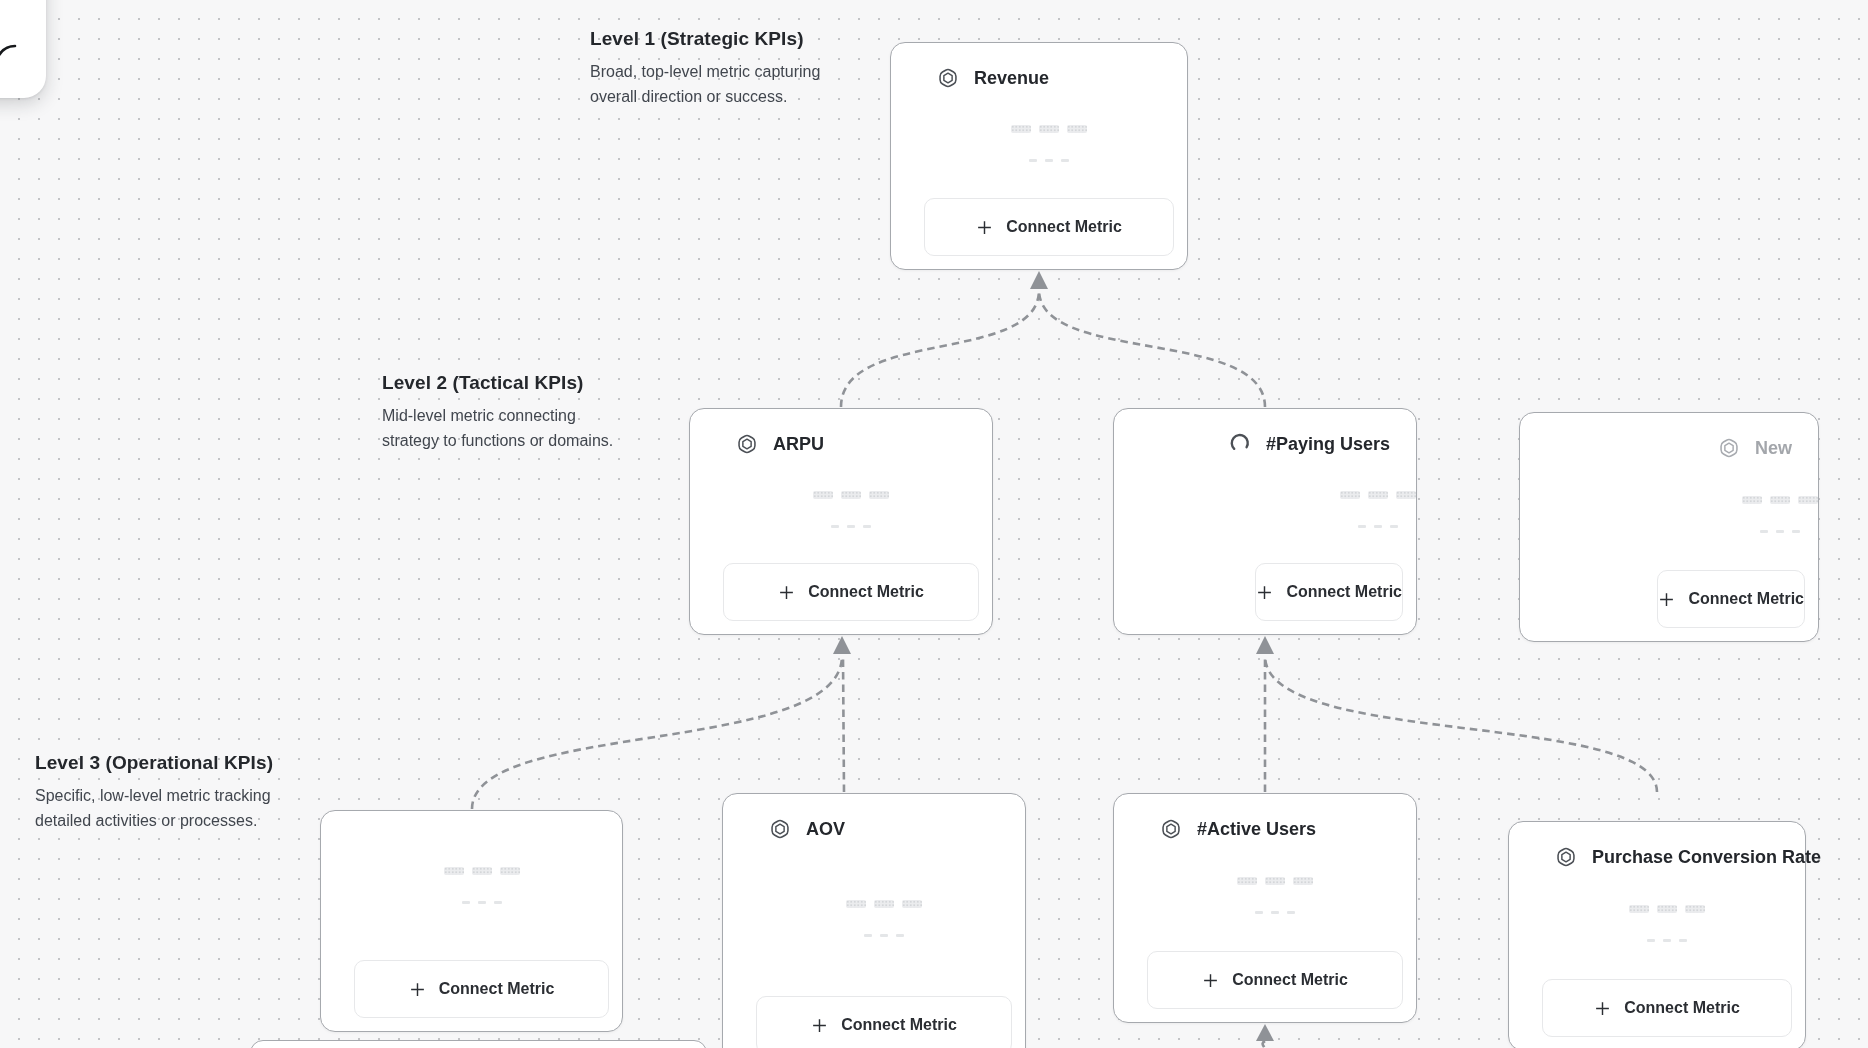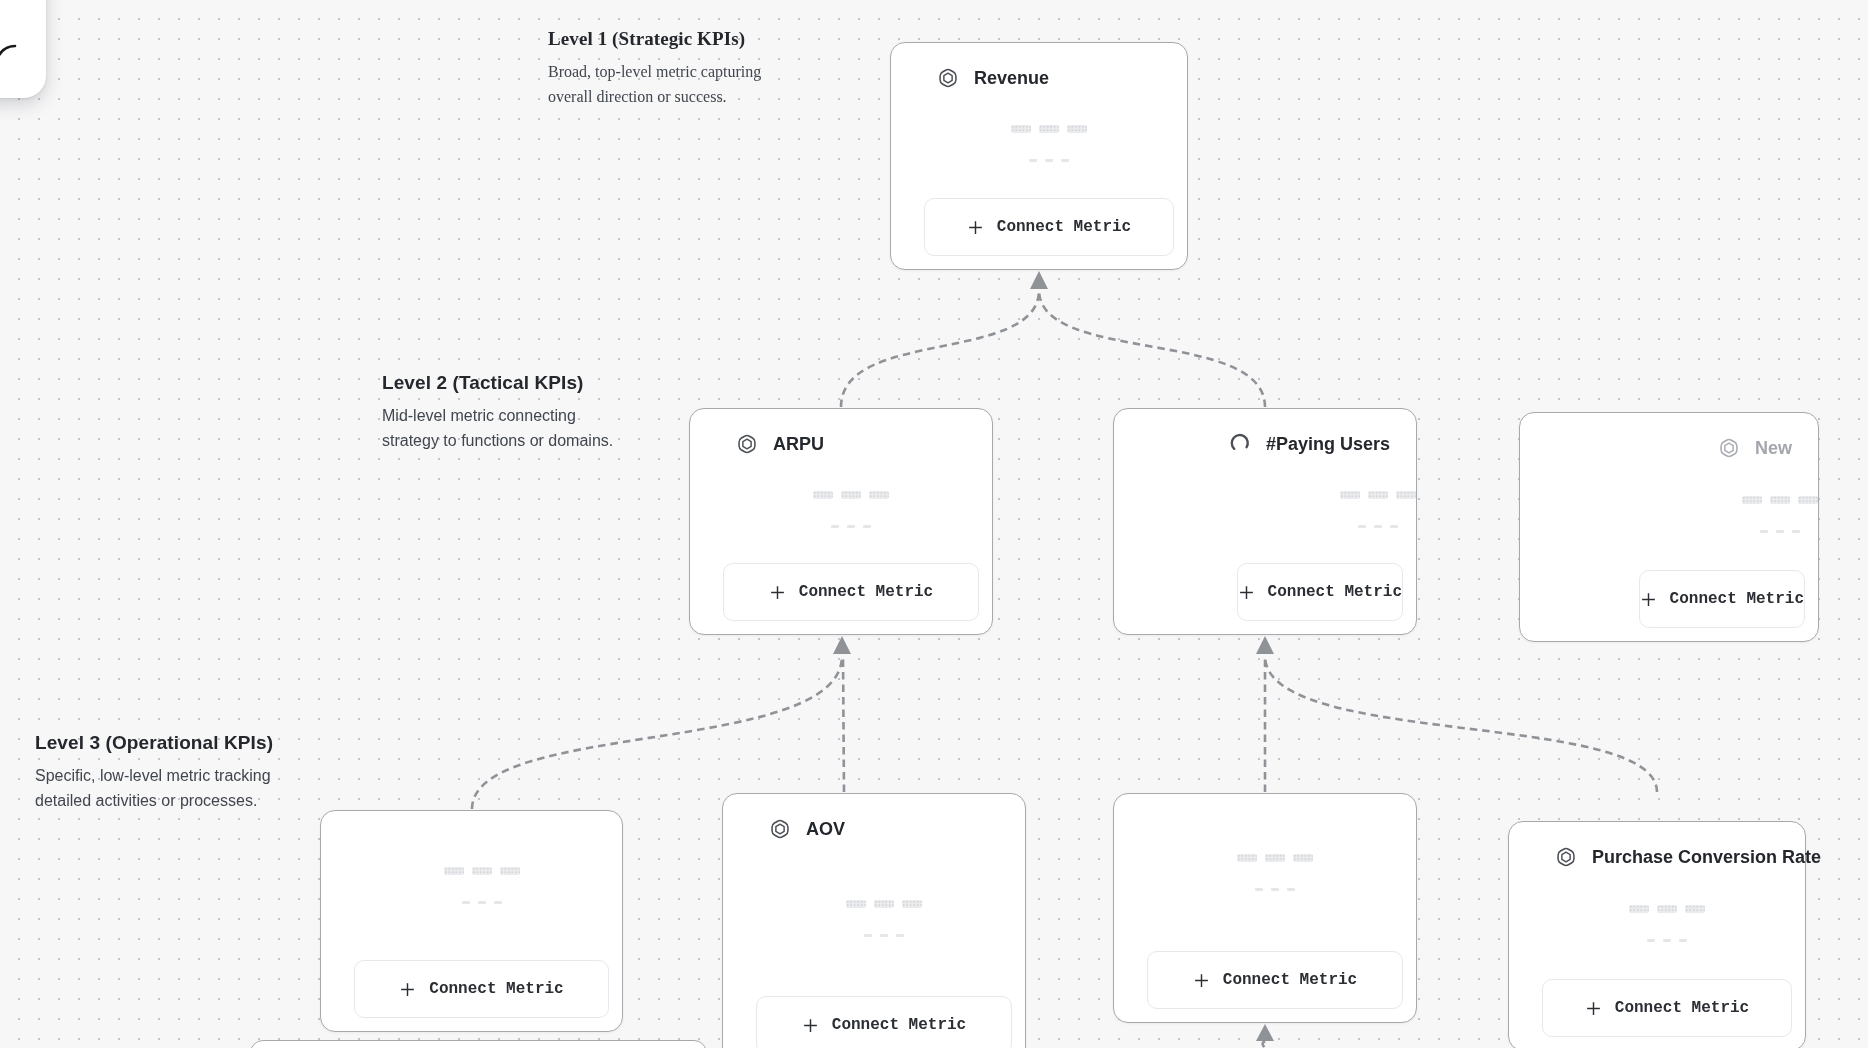--- a/index.html
+++ b/index.html
@@ -41,21 +41,21 @@
     background-color:#ebecee;
     background-image:radial-gradient(circle,#d4d6d9 .9px,transparent 1px);
     background-size:3.5px 3.5px;
   }
   .sk-row.small i{width:8px;height:3px;background-image:none;background-color:#e4e6e8;border-radius:1px;}
 
   .connect-btn{
     margin:0 13px 13px 13px;height:58px;flex:0 0 auto;
     background:#ffffff;border:1px solid #e7e8ea;border-radius:10px;
     display:flex;align-items:center;justify-content:center;gap:13px;
-    font-family:Liberation Mono, monospace;font-size:16px;font-weight:700;color:#2b2e33;cursor:pointer;padding:0;
+    font-family:Liberation Sans, sans-serif;font-size:16px;font-weight:700;color:#2b2e33;cursor:pointer;padding:0;
   }
   .plus-icon{width:17px;height:17px;display:block;}
   .plus-icon path{stroke:#2b2e33;stroke-width:1.7;fill:none;}
 
   
   .partial-card{
     position:absolute;z-index:3;box-sizing:border-box;background:#fff;
     border:1.4px solid #a6a9ae;border-radius:13px;
   }
 
@@ -80,31 +80,31 @@
   <path class="arrowhead" d="M 842 636 L 833 654 L 851 654 Z"></path>
 
   <path class="edge" d="M 1265 792 L 1265 656"></path>
   <path class="edge" d="M 1657 792 C 1657 710 1265 748 1265 656"></path>
   <path class="arrowhead" d="M 1265 636 L 1256 654 L 1274 654 Z"></path>
 
   <path class="edge" d="M 1265 1041 C 1258 1045 1269 1047 1263 1053"></path>
   <path class="arrowhead" d="M 1265 1024 L 1256 1041 L 1274 1041 Z"></path>
 </svg>
 
-<div class="level" style="left:548px;top:28px;font-family:Liberation Serif, serif;">
+<div class="level" style="left:590px;top:28px;">
   <div class="level-title">Level 1 (Strategic KPIs)</div>
   <div class="level-desc">Broad, top-level metric capturing
 overall direction or success.</div>
 </div>
 <div class="level" style="left:382px;top:372px;">
   <div class="level-title">Level 2 (Tactical KPIs)</div>
   <div class="level-desc">Mid-level metric connecting
 strategy to functions or domains.</div>
 </div>
-<div class="level" style="left:35px;top:732px;">
+<div class="level" style="left:35px;top:752px;">
   <div class="level-title">Level 3 (Operational KPIs)</div>
   <div class="level-desc">Specific, low-level metric tracking
 detailed activities or processes.</div>
 </div>
 
 <div class="card" style="left:890px;top:42px;width:298px;height:228px;">
   <div class="card-head">
     <svg class="metric-icon" viewBox="0 0 24 24">
       <path stroke-width="1.7" d="M 14.6 3.5 L 18.06 5.5 Q 20.66 7 20.66 10 L 20.66 14 Q 20.66 17 18.06 18.5 L 14.6 20.5 Q 12 22 9.4 20.5 L 5.94 18.5 Q 3.34 17 3.34 14 L 3.34 10 Q 3.34 7 5.94 5.5 L 9.4 3.5 Q 12 2 14.6 3.5 Z"></path>
       <polygon stroke-width="1.6" stroke-linejoin="round" points="12,6.8 16.5,9.4 16.5,14.6 12,17.2 7.5,14.6 7.5,9.4"></polygon>
@@ -257,20 +257,27 @@
   </div>
   <button class="connect-btn">
     <svg class="plus-icon" viewBox="0 0 20 20">
         <path d="M10 2.5 V17.5 M2.5 10 H17.5"></path>
       </svg>
     <span>Connect Metric</span>
   </button>
 </div>
 
 <div class="card" style="left:1113px;top:793px;width:304px;height:230px;">
+  <div class="card-head">
+    <svg class="metric-icon" viewBox="0 0 24 24">
+      <path stroke-width="1.7" d="M 14.6 3.5 L 18.06 5.5 Q 20.66 7 20.66 10 L 20.66 14 Q 20.66 17 18.06 18.5 L 14.6 20.5 Q 12 22 9.4 20.5 L 5.94 18.5 Q 3.34 17 3.34 14 L 3.34 10 Q 3.34 7 5.94 5.5 L 9.4 3.5 Q 12 2 14.6 3.5 Z"></path>
+      <polygon stroke-width="1.6" stroke-linejoin="round" points="12,6.8 16.5,9.4 16.5,14.6 12,17.2 7.5,14.6 7.5,9.4"></polygon>
+    </svg>
+    <span class="card-title">#Active Users</span>
+  </div>
   <div class="skeleton">
     <div class="sk-row">
         <i></i>
         <i></i>
         <i></i>
       </div>
     <div class="sk-row small">
         <i></i>
         <i></i>
         <i></i>

